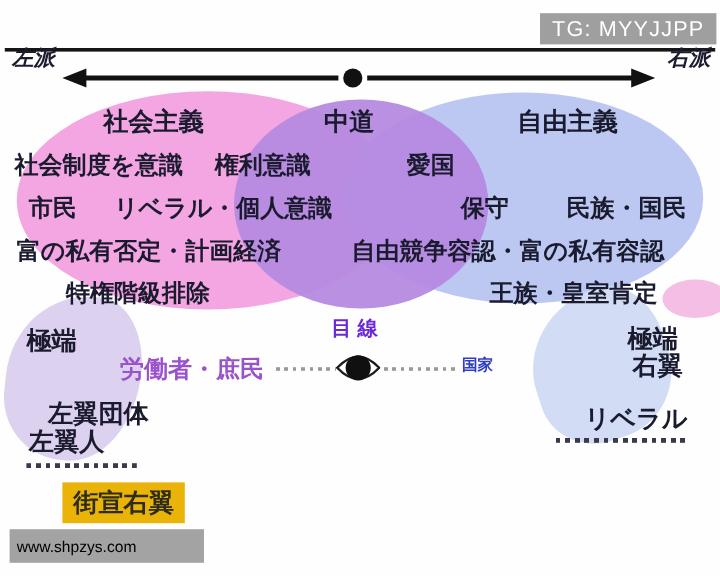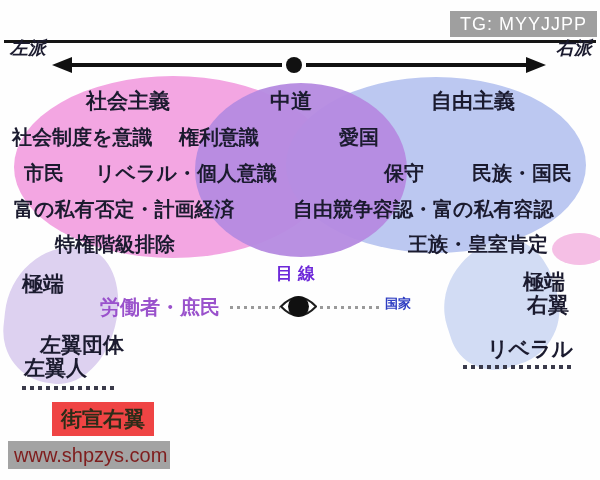--- a/index.html
+++ b/index.html
@@ -29,23 +29,23 @@
     border-radius:72% 40% 55% 45% / 60% 48% 52% 40%;transform:rotate(-18deg);}
   
   .t21{font-size:21px;}
   .t20{font-size:20px;}
   .gaze-title{left:276px;top:262px;font-size:17px;letter-spacing:5px;color:#6d28d9;}
   .gaze-left{left:100px;top:294px;font-size:20px;color:#9a52cc;}
   .gaze-right{left:385px;top:295px;font-size:13px;color:#2f3ec2;}
   .gdots{top:306px;height:3px;background:repeating-linear-gradient(90deg,#9a9a9a 0 3px,transparent 3px 7px);}
   .sqdots{height:4px;background:repeating-linear-gradient(90deg,#3a3a4a 0 4px,transparent 4px 8px);}
   .eye-wrap{left:280px;top:292px;width:37px;height:29px;}
-  .gaisen{left:52px;top:402px;background:#ef4444;padding:3px 9px;font-size:21px;color:#2c2c18;}
-  .watermark{left:8px;top:441px;width:162px;height:28px;background:#a3a3a3;color:#7f1d1d;
-    font-size:20px;font-weight:normal;display:flex;align-items:center;padding-left:6px;box-sizing:border-box;}
+  .gaisen{left:52px;top:402px;background:#eab308;padding:3px 9px;font-size:21px;color:#2c2c18;}
+  .watermark{left:8px;top:441px;width:162px;height:28px;background:#a3a3a3;color:#000000;
+    font-size:13px;font-weight:normal;display:flex;align-items:center;padding-left:6px;box-sizing:border-box;}
 </style>
 </head>
 <body>
 
 <div id="stage">
 
   <div class="abs tg-badge">TG: MYYJJPP</div>
   <div class="abs divider"></div>
 
   <span class="abs axis-label" style="left:10px">左派</span>

